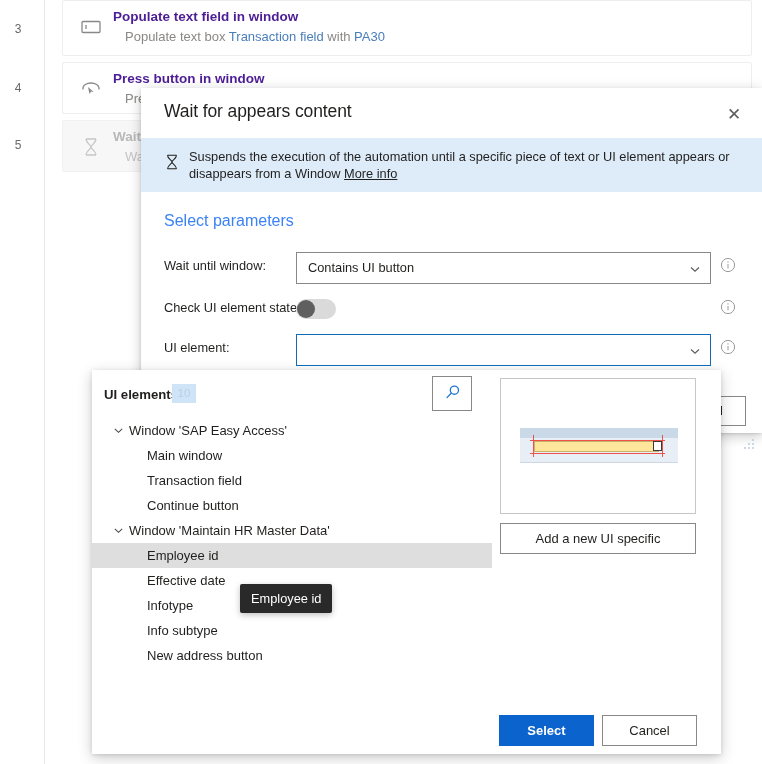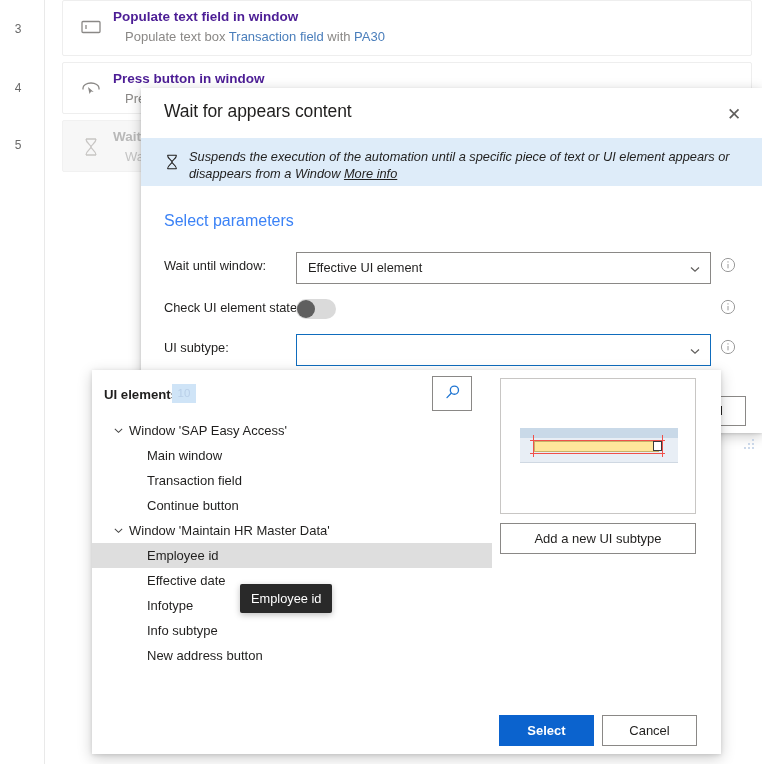--- a/index.html
+++ b/index.html
@@ -123,24 +123,23 @@
     font-size: 17px;
     line-height: 1;
     background: transparent;
     border: none;
   }
   .modal-banner {
     position: absolute;
     left: 0;
     top: 50px;
     width: 100%;
-    height: 48px;
+    height: 54px;
     background: #deecf9;
     box-sizing: border-box;
-    font-style: italic;
   }
   .banner-icon {
     position: absolute;
     left: 22px;
     top: 14px;
     width: 18px;
     height: 20px;
     color: #201f1e;
   }
   .banner-text {
@@ -527,21 +526,21 @@
     </span>
     <div class="banner-text"><span>Suspends the execution of the automation until a specific piece of text or UI element appears or disappears from a Window </span><a href="#">More info</a></div>
   </div>
 
   <div class="section-title">Select parameters</div>
 
   <div class="param-row" style="top:164px;">
     <div class="param-label">Wait until window:</div>
     <div class="param-control">
       <div class="combo">
-        <span class="combo-value">Effective UI element</span>
+        <span class="combo-value">Contains UI button</span>
         <span class="combo-caret">
           <svg viewBox="0 0 12 12" width="12" height="12" fill="none" stroke="currentColor" stroke-width="1.2">
               <path d="M2 4.5L6 8.2 10 4.5"></path>
             </svg>
         </span>
       </div>
     </div>
     <span class="info-icon">
       <svg viewBox="0 0 16 16" width="16" height="16" fill="none" stroke="currentColor" stroke-width="1">
           <circle cx="8" cy="8" r="6.6"></circle>
@@ -561,21 +560,21 @@
     <span class="info-icon">
       <svg viewBox="0 0 16 16" width="16" height="16" fill="none" stroke="currentColor" stroke-width="1">
           <circle cx="8" cy="8" r="6.6"></circle>
           <line x1="8" y1="7" x2="8" y2="11.3"></line>
           <circle cx="8" cy="4.9" r="0.65" fill="currentColor" stroke="none"></circle>
         </svg>
     </span>
   </div>
 
   <div class="param-row" style="top:246px;">
-    <div class="param-label">UI subtype:</div>
+    <div class="param-label">UI element:</div>
     <div class="param-control">
       <div class="combo focused">
         <span class="combo-value"></span>
         <span class="combo-caret">
           <svg viewBox="0 0 12 12" width="12" height="12" fill="none" stroke="currentColor" stroke-width="1.2">
               <path d="M2 4.5L6 8.2 10 4.5"></path>
             </svg>
         </span>
       </div>
     </div>
@@ -671,15 +670,15 @@
     </div>
     <div class="ps-field"></div>
     <div class="ps-redline-h" style="top:12px;"></div>
     <div class="ps-redline-h" style="top:25px;"></div>
     <div class="ps-redline-v" style="left:13px;"></div>
     <div class="ps-redline-v" style="left:142px;"></div>
     <div class="ps-caret"></div>
   </div>
 </div>
 
-<button class="add-btn">Add a new UI subtype</button>
+<button class="add-btn">Add a new UI specific</button>
 
 <div class="tooltip">Employee id</div>
 
 </body></html>

